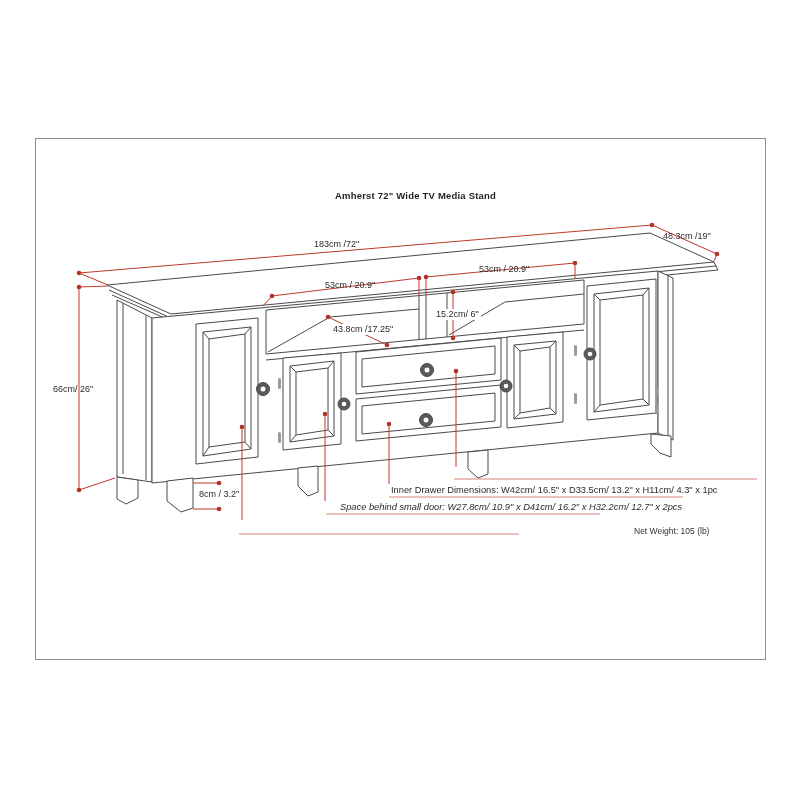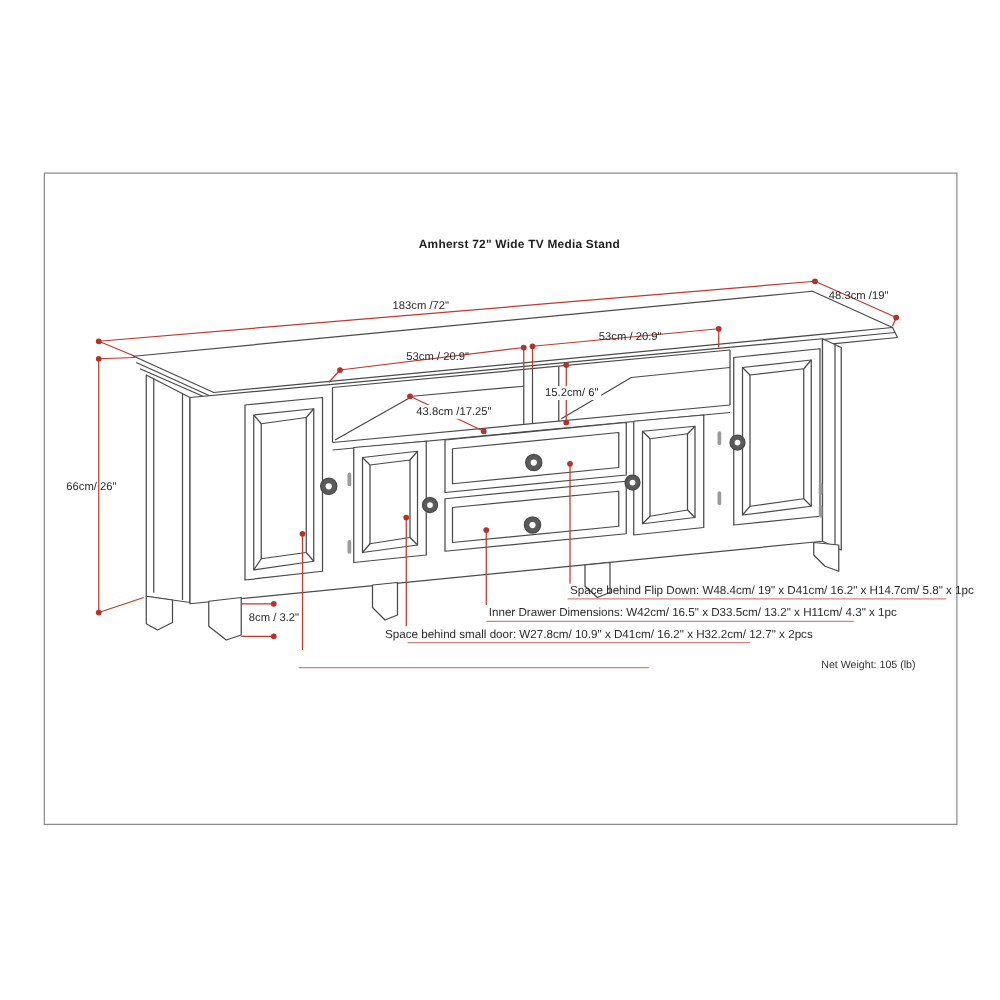--- a/index.html
+++ b/index.html
@@ -179,18 +179,17 @@
 
   <span class="lbl" style="left:314px;top:239px;">183cm /72"</span>
   <span class="lbl" style="left:663px;top:231px;">48.3cm /19"</span>
   <span class="lbl" style="left:325px;top:280px;">53cm / 20.9"</span>
   <span class="lbl" style="left:479px;top:264px;">53cm / 20.9"</span>
   <span class="lbl onwhite" style="left:331px;top:324px;">43.8cm /17.25"</span>
   <span class="lbl onwhite" style="left:434px;top:309px;">15.2cm/ 6"</span>
   <span class="lbl" style="left:53px;top:384px;">66cm/ 26"</span>
   <span class="lbl" style="left:199px;top:489px;">8cm / 3.2"</span>
 
-  <span class="lbl note" style="left:456px;top:467px;">Space behind Flip Down: W48.4cm/ 19" x D41cm/ 16.2" x H14.7cm/ 5.8" x 1pc</span>
   <span class="lbl note" style="left:391px;top:485px;">Inner Drawer Dimensions: W42cm/ 16.5" x D33.5cm/ 13.2" x H11cm/ 4.3" x 1pc</span>
-  <span class="lbl note" style="left:308px;top:502px;">Space behind small door: W27.8cm/ 10.9" x D41cm/ 16.2" x H32.2cm/ 12.7" x 2pcs</span>
+  <span class="lbl note" style="left:340px;top:502px;font-style:italic;">Space behind small door: W27.8cm/ 10.9" x D41cm/ 16.2" x H32.2cm/ 12.7" x 2pcs</span>
 
-  <span class="lbl net" style="left:657px;top:526px;">Net Weight: 105 (lb)</span>
+  <span class="lbl net" style="left:634px;top:526px;">Net Weight: 105 (lb)</span>
 </div>
 
 </body></html>

